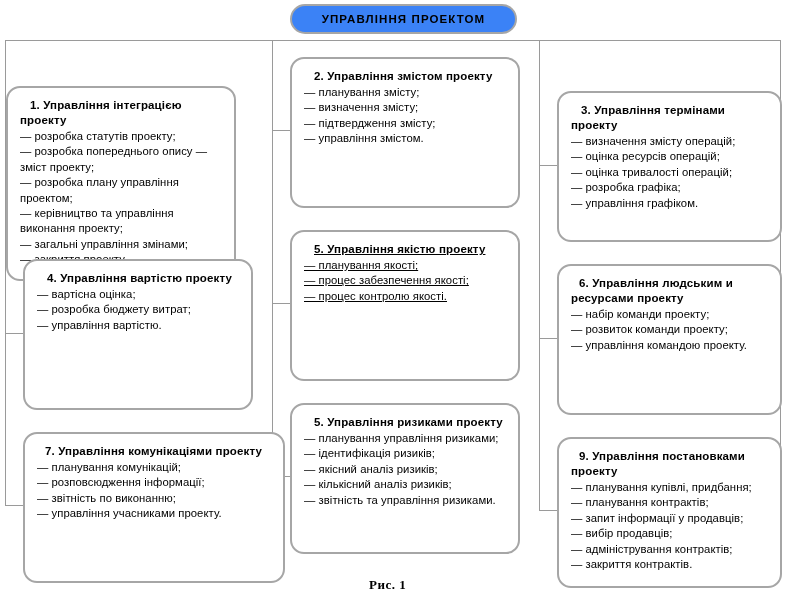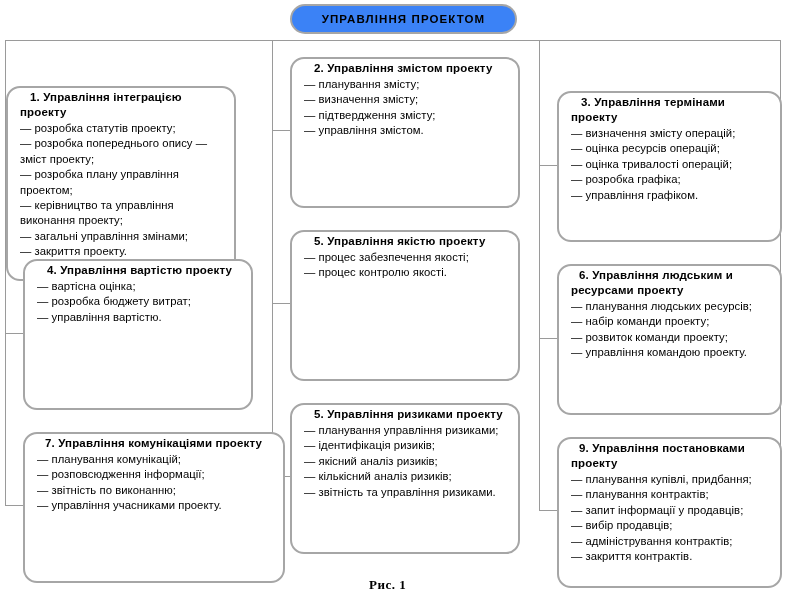--- a/index.html
+++ b/index.html
@@ -27,21 +27,21 @@
   .conn.v { width: 1px; }
   .conn.h { height: 1px; }
 
   
   .node {
     position: absolute;
     box-sizing: border-box;
     border: 2px solid #a6a6a6;
     border-radius: 14px;
     background: #ffffff;
-    padding: 2px 12px 8px 12px;
+    padding: 10px 12px 8px 12px;
   }
   .node .title {
     font-weight: bold;
     font-size: 11.5px;
     line-height: 15px;
     margin: 0 0 1px 0;
     text-indent: 10px;
     letter-spacing: 0.15px;
   }
   .node .title.wrap { text-indent: 8px; }
@@ -147,32 +147,32 @@
 
   <div class="node" style="left:23px; top:259px; width:230px; height:151px;">
     <p class="title">4. Управління вартістю проекту</p>
     <ul>
       <li>— вартісна оцінка;</li>
       <li>— розробка бюджету витрат;</li>
       <li>— управління вартістю.</li>
     </ul>
   </div>
 
-  <div class="node" style="left:290px; top:230px; width:230px; height:151px;">
+  <div class="node" style="left:290px; top:230px; width:230px; height:151px;text-decoration:underline;">
     <p class="title">5. Управління якістю проекту</p>
     <ul>
+      <li>— планування якості;</li>
       <li>— процес забезпечення якості;</li>
       <li>— процес контролю якості.</li>
     </ul>
   </div>
 
   <div class="node" style="left:557px; top:264px; width:225px; height:151px;">
     <p class="title wrap">6. Управління людським и ресурсами проекту</p>
     <ul>
-      <li>— планування людських ресурсів;</li>
       <li>— набір команди проекту;</li>
       <li>— розвиток команди проекту;</li>
       <li>— управління командою проекту.</li>
     </ul>
   </div>
 
   <div class="node" style="left:23px; top:432px; width:262px; height:151px;">
     <p class="title wrap">7. Управління комунікаціями проекту</p>
     <ul>
       <li>— планування комунікацій;</li>

